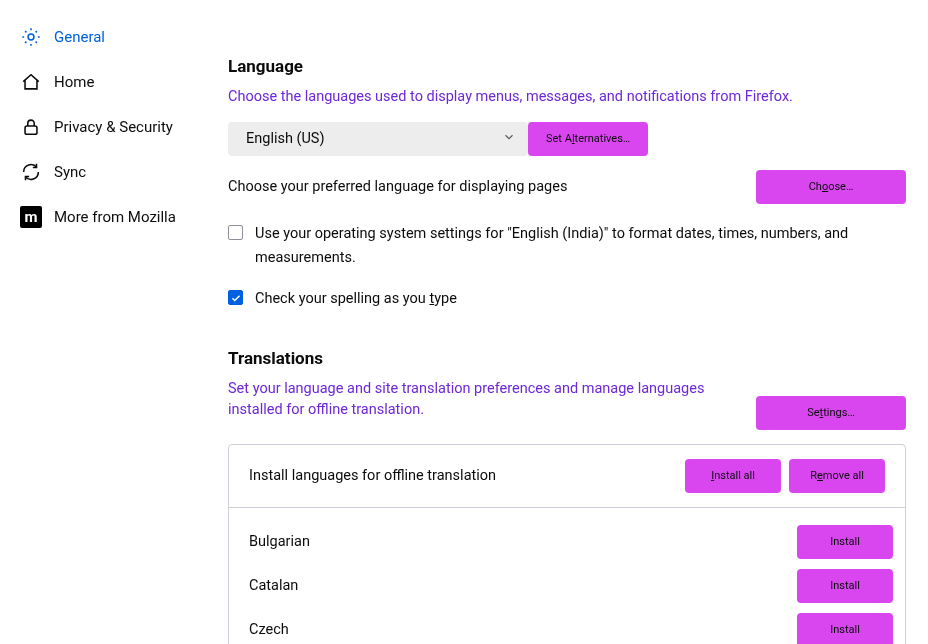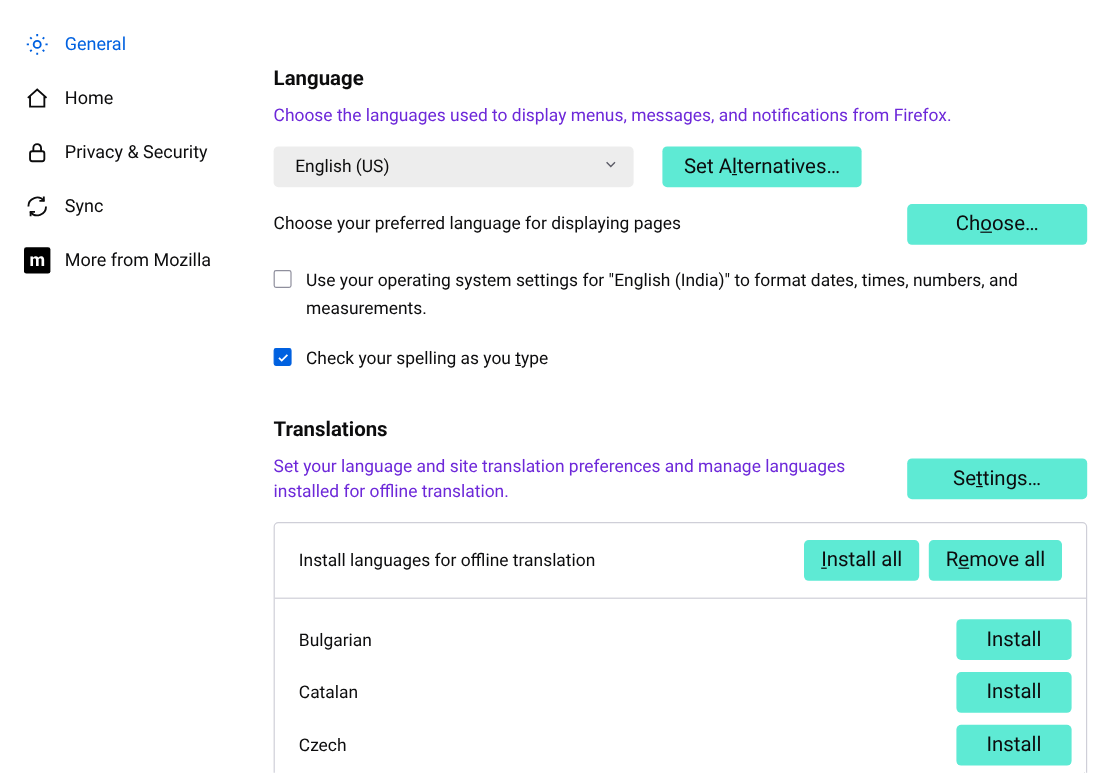--- a/index.html
+++ b/index.html
@@ -82,43 +82,43 @@
       margin-bottom: 10px;
     }
     .section-desc {
       font-size: 14.5px;
       color: #6d28d9;
       margin-bottom: 14px;
       line-height: 1.5;
     }
     .row-inline {
       display: flex;
-      gap: 24px;
+      gap: 0;
       margin-bottom: 14px;
     }
     .select-field {
       background: #ededed;
       border: none;
       border-radius: 4px;
       height: 34px;
       display: flex;
       align-items: center;
       padding: 0 12px 0 18px;
       width: 300px;
       font-size: 14.5px;
       cursor: pointer;
       justify-content: space-between;
     }
     .btn {
-      background: #5eead4;
+      background: #d946ef;
       border: none;
       border-radius: 4px;
       height: 34px;
       padding: 0 18px;
-      font-size: 17px;
+      font-size: 11px;
       cursor: pointer;
       font-family: inherit;
       color: #0c0c0d;
     }
     .btn-sm {
       height: 34px;
       padding: 0 14px;
       min-width: 96px;
     }
     .row-choose {
@@ -159,21 +159,21 @@
     }
     .trans-row {
       display: flex;
       justify-content: space-between;
       align-items: flex-start;
       gap: 20px;
       margin-bottom: 14px;
     }
     .trans-row .btn {
       width: 150px;
-      margin-top: 4px;
+      margin-top: 18px;
     }
     .trans-box {
       border: 1px solid #cfcfd8;
       border-radius: 4px;
       position: relative;
     }
     .trans-header {
       display: flex;
       align-items: center;
       justify-content: space-between;

